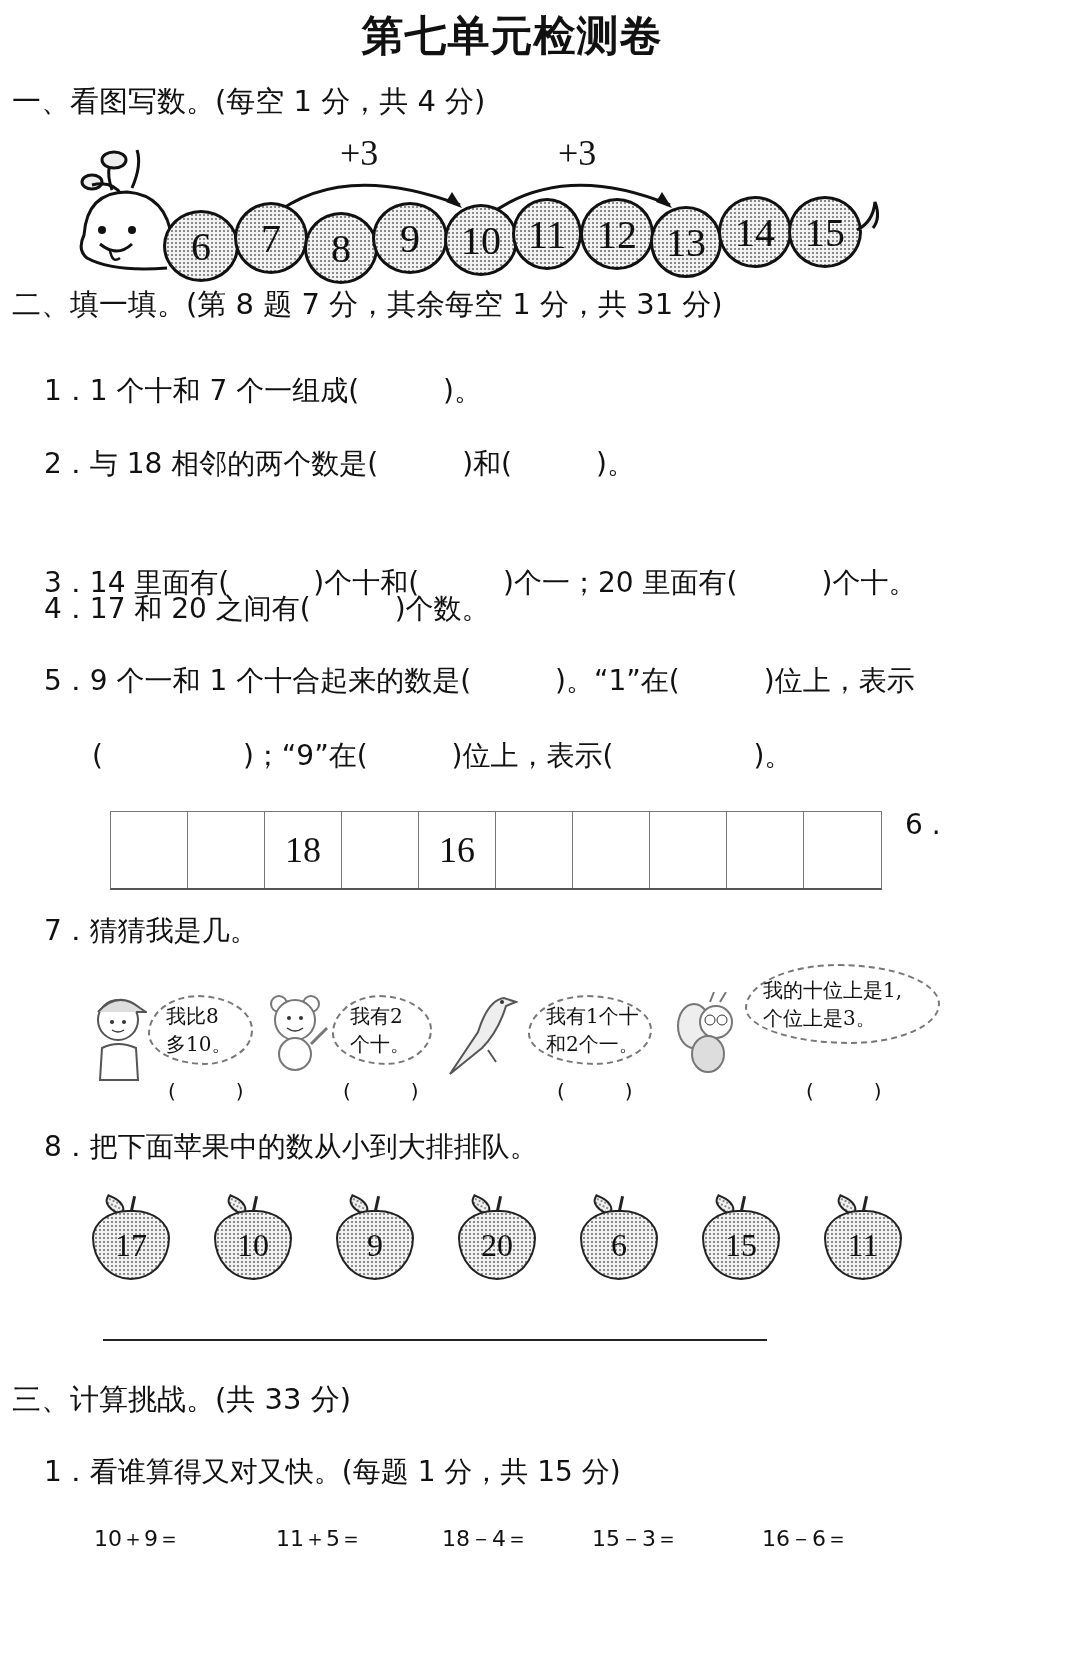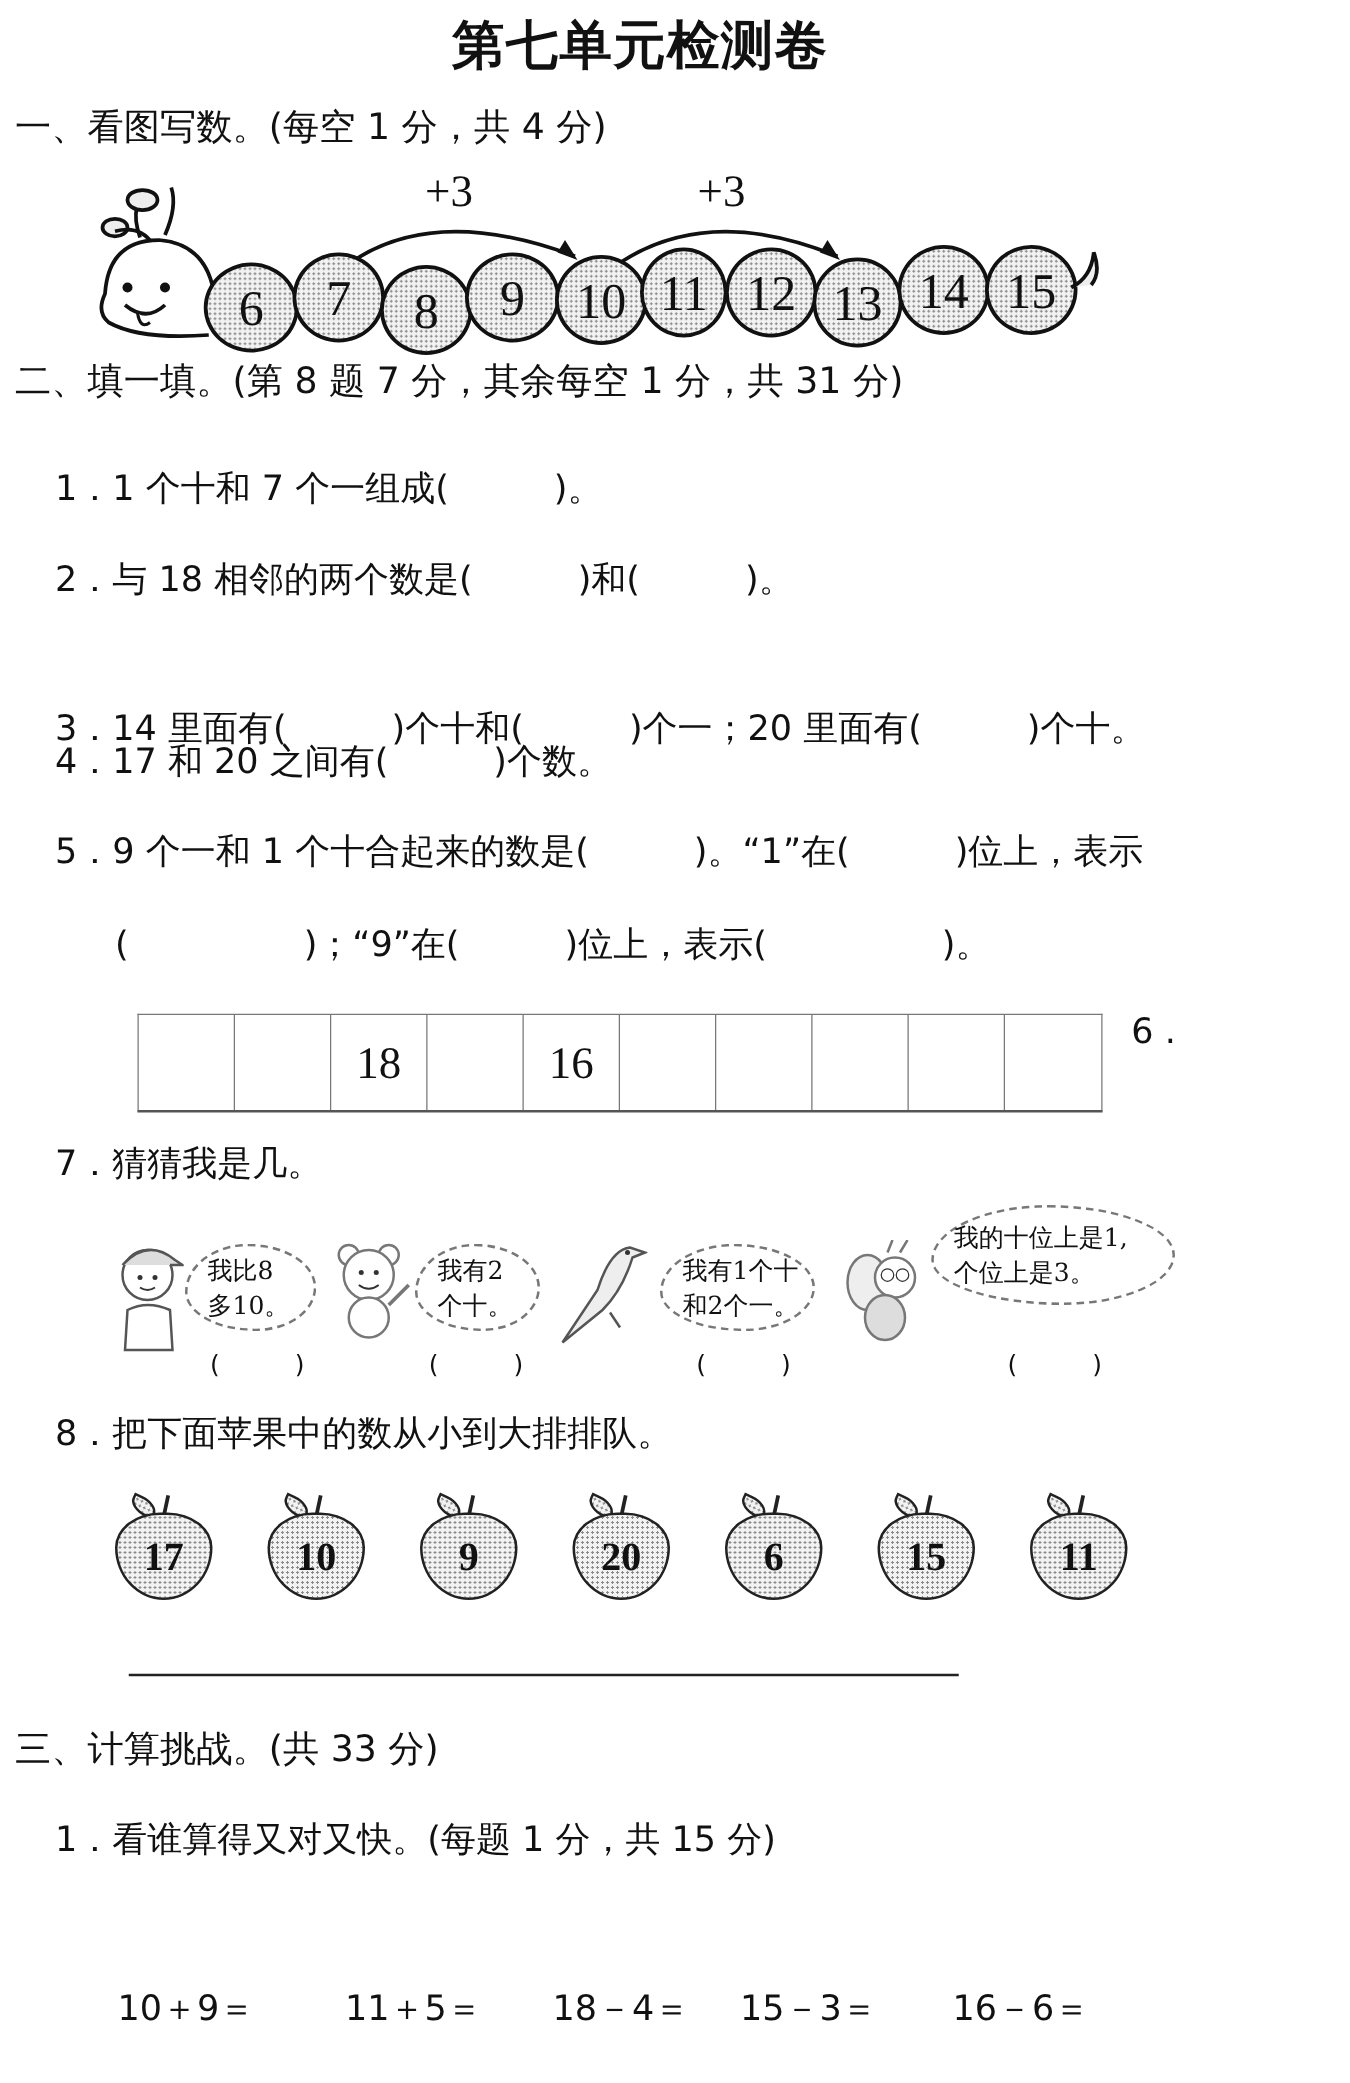--- a/index.html
+++ b/index.html
@@ -21,25 +21,25 @@
     
     .grid { position: absolute; left: 110px; top: 811px; display: flex; border: 1.5px solid #777; border-bottom: 2px solid #555; }
     .cell { width: 77px; height: 76px; border-right: 1.5px solid #777; display: flex; align-items: center; justify-content: center; font-family: "Liberation Serif", serif; font-size: 36px; }
     .cell:last-child { border-right: none; }
     
     .bubble { position: absolute; border: 2px dashed #777; border-radius: 48% 52% 46% 54% / 55% 50% 50% 45%; display: flex; flex-direction: column; justify-content: center; align-items: flex-start; padding-left: 16px; font-family: "DejaVu Serif", serif; font-size: 20px; line-height: 28px; }
     .paren { position: absolute; font-size: 20px; }
     
     .apple { position: absolute; width: 78px; height: 84px; }
     .apple .body { position: absolute; left: 0; top: 14px; width: 78px; height: 70px; border: 2.5px solid #222; border-radius: 46% 46% 50% 50% / 40% 40% 60% 60%; display: flex; align-items: center; justify-content: center; }
-    .apple .body span { font-family: "Liberation Serif", serif; font-size: 32px; font-weight: bold; }
+    .apple .body span { font-family: "Liberation Serif", serif; font-size: 32px; }
     .apple .stem { position: absolute; left: 39px; top: 0; width: 3px; height: 20px; background: #222; transform: rotate(12deg); }
     .apple .leaf { position: absolute; left: 12px; top: 2px; width: 22px; height: 14px; border: 2px solid #222; border-radius: 0 70% 0 70%; transform: rotate(25deg); }
     .answer-line { position: absolute; left: 103px; top: 1339px; width: 664px; height: 2px; background: #222; }
-    .calc { font-size: 28px; top: 1588px; text-align: right; }
+    .calc { font-size: 22px; top: 1524px; text-align: right; }
   </style>
 </head>
 <body>
 
 <div class="abs title">第七单元检测卷</div>
 
 <div class="abs sec" style="top:82px;">一、看图写数。(每空 1 分，共 4 分)</div>
 
 <div style="position:absolute;left:0;top:130px;width:1080px;height:160px;">
 

